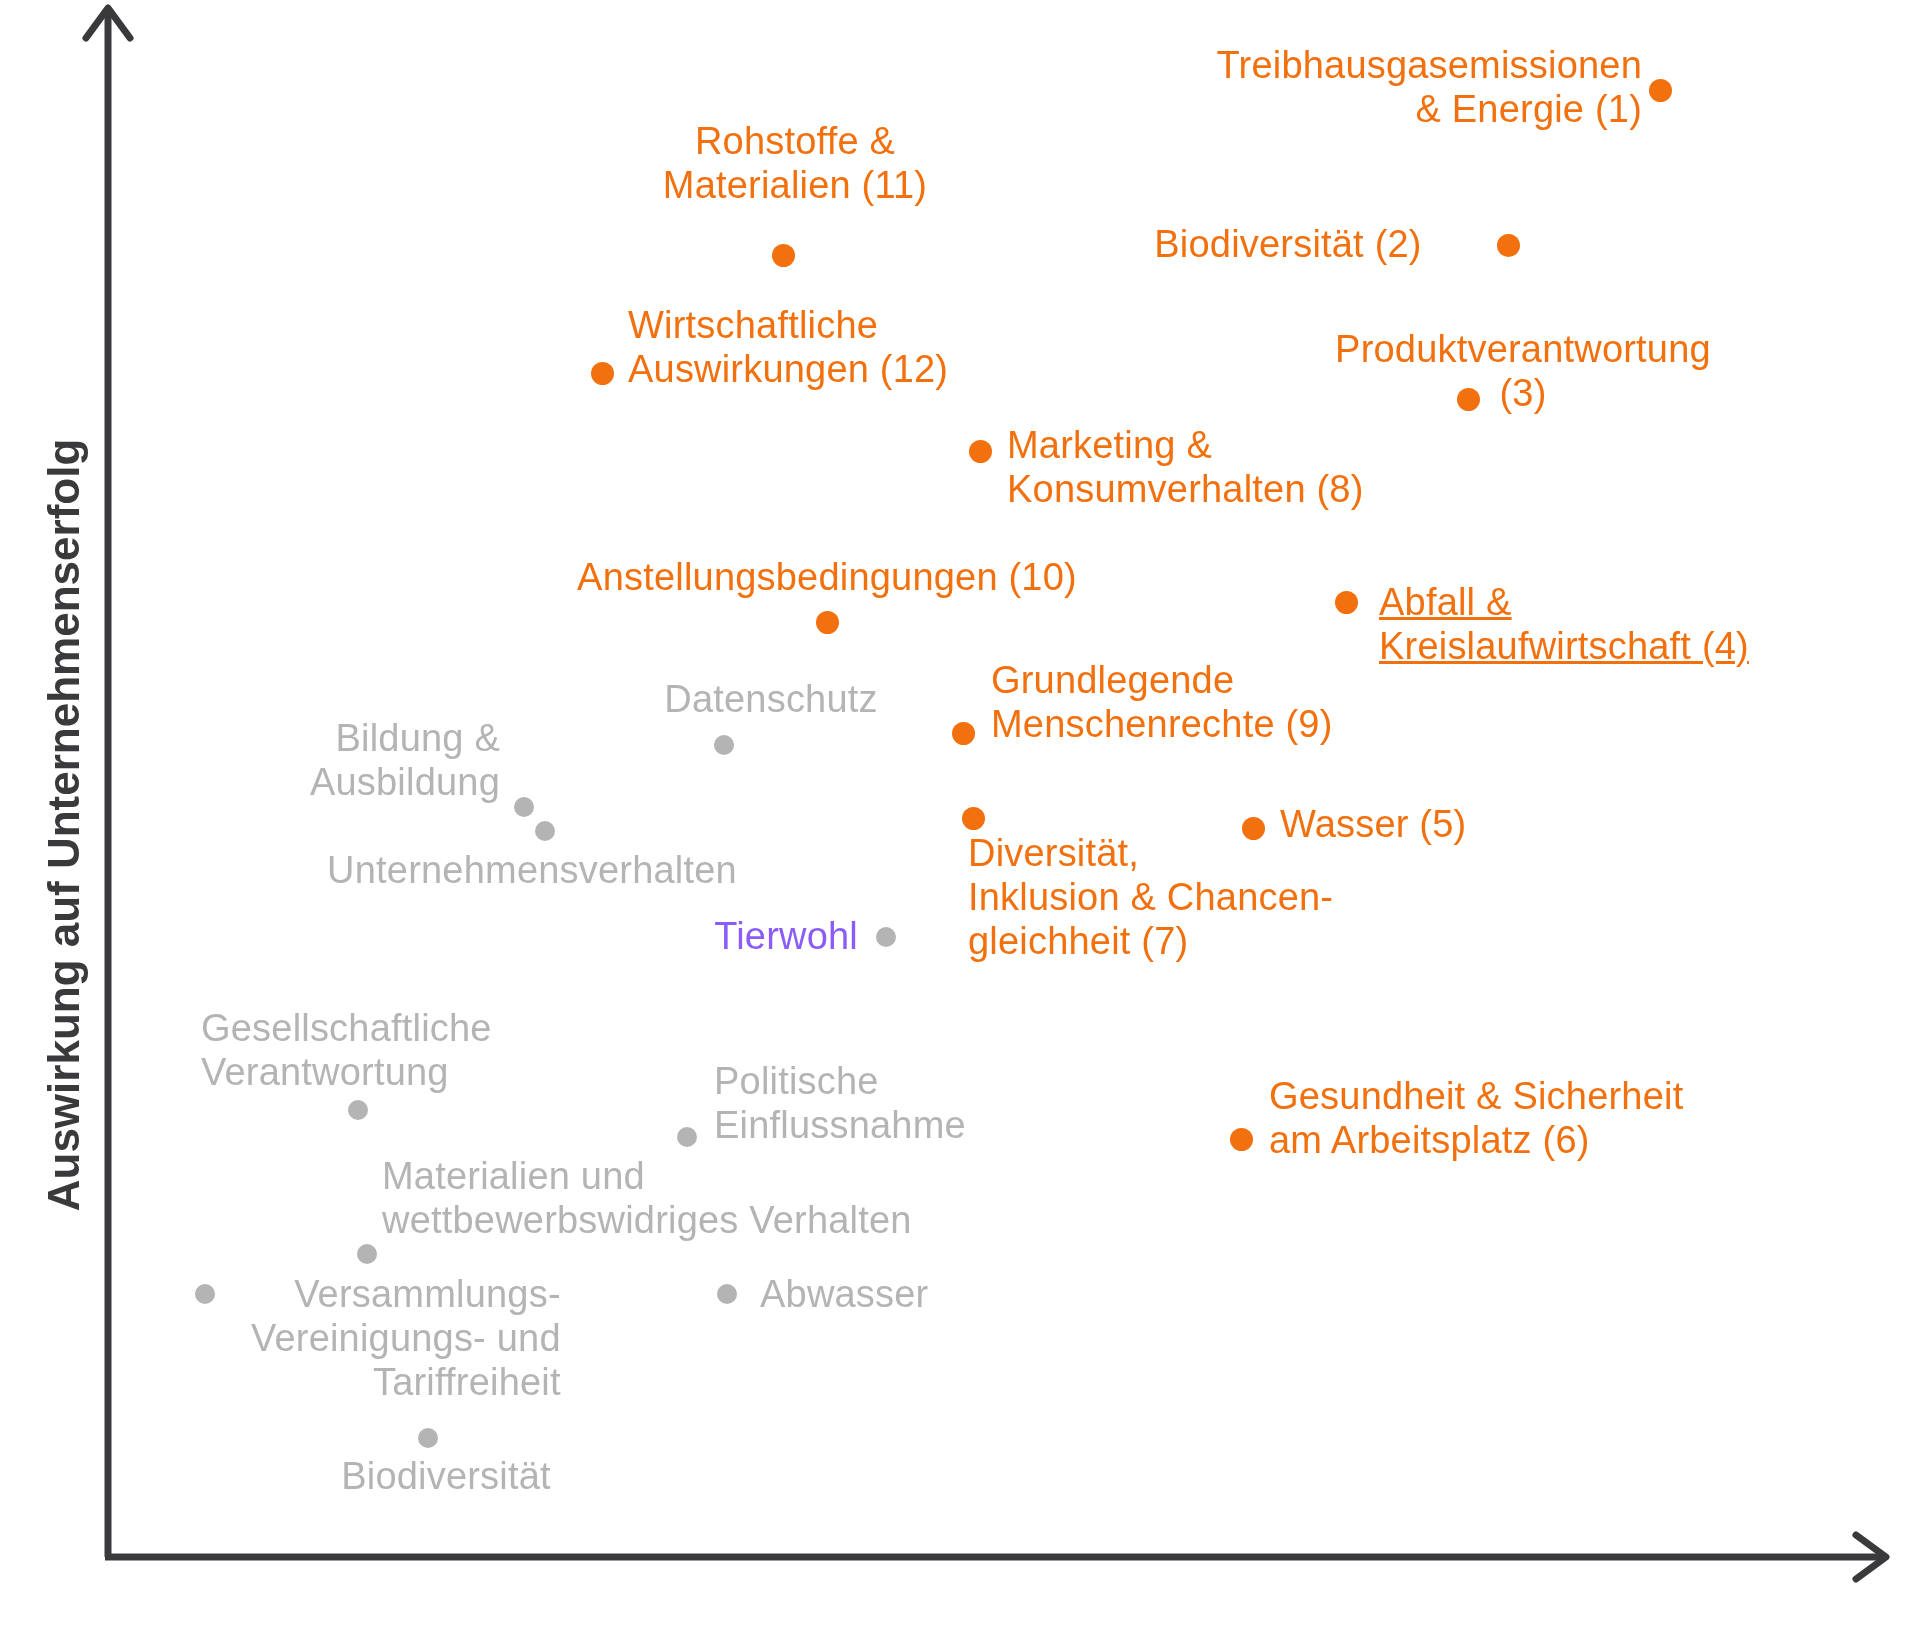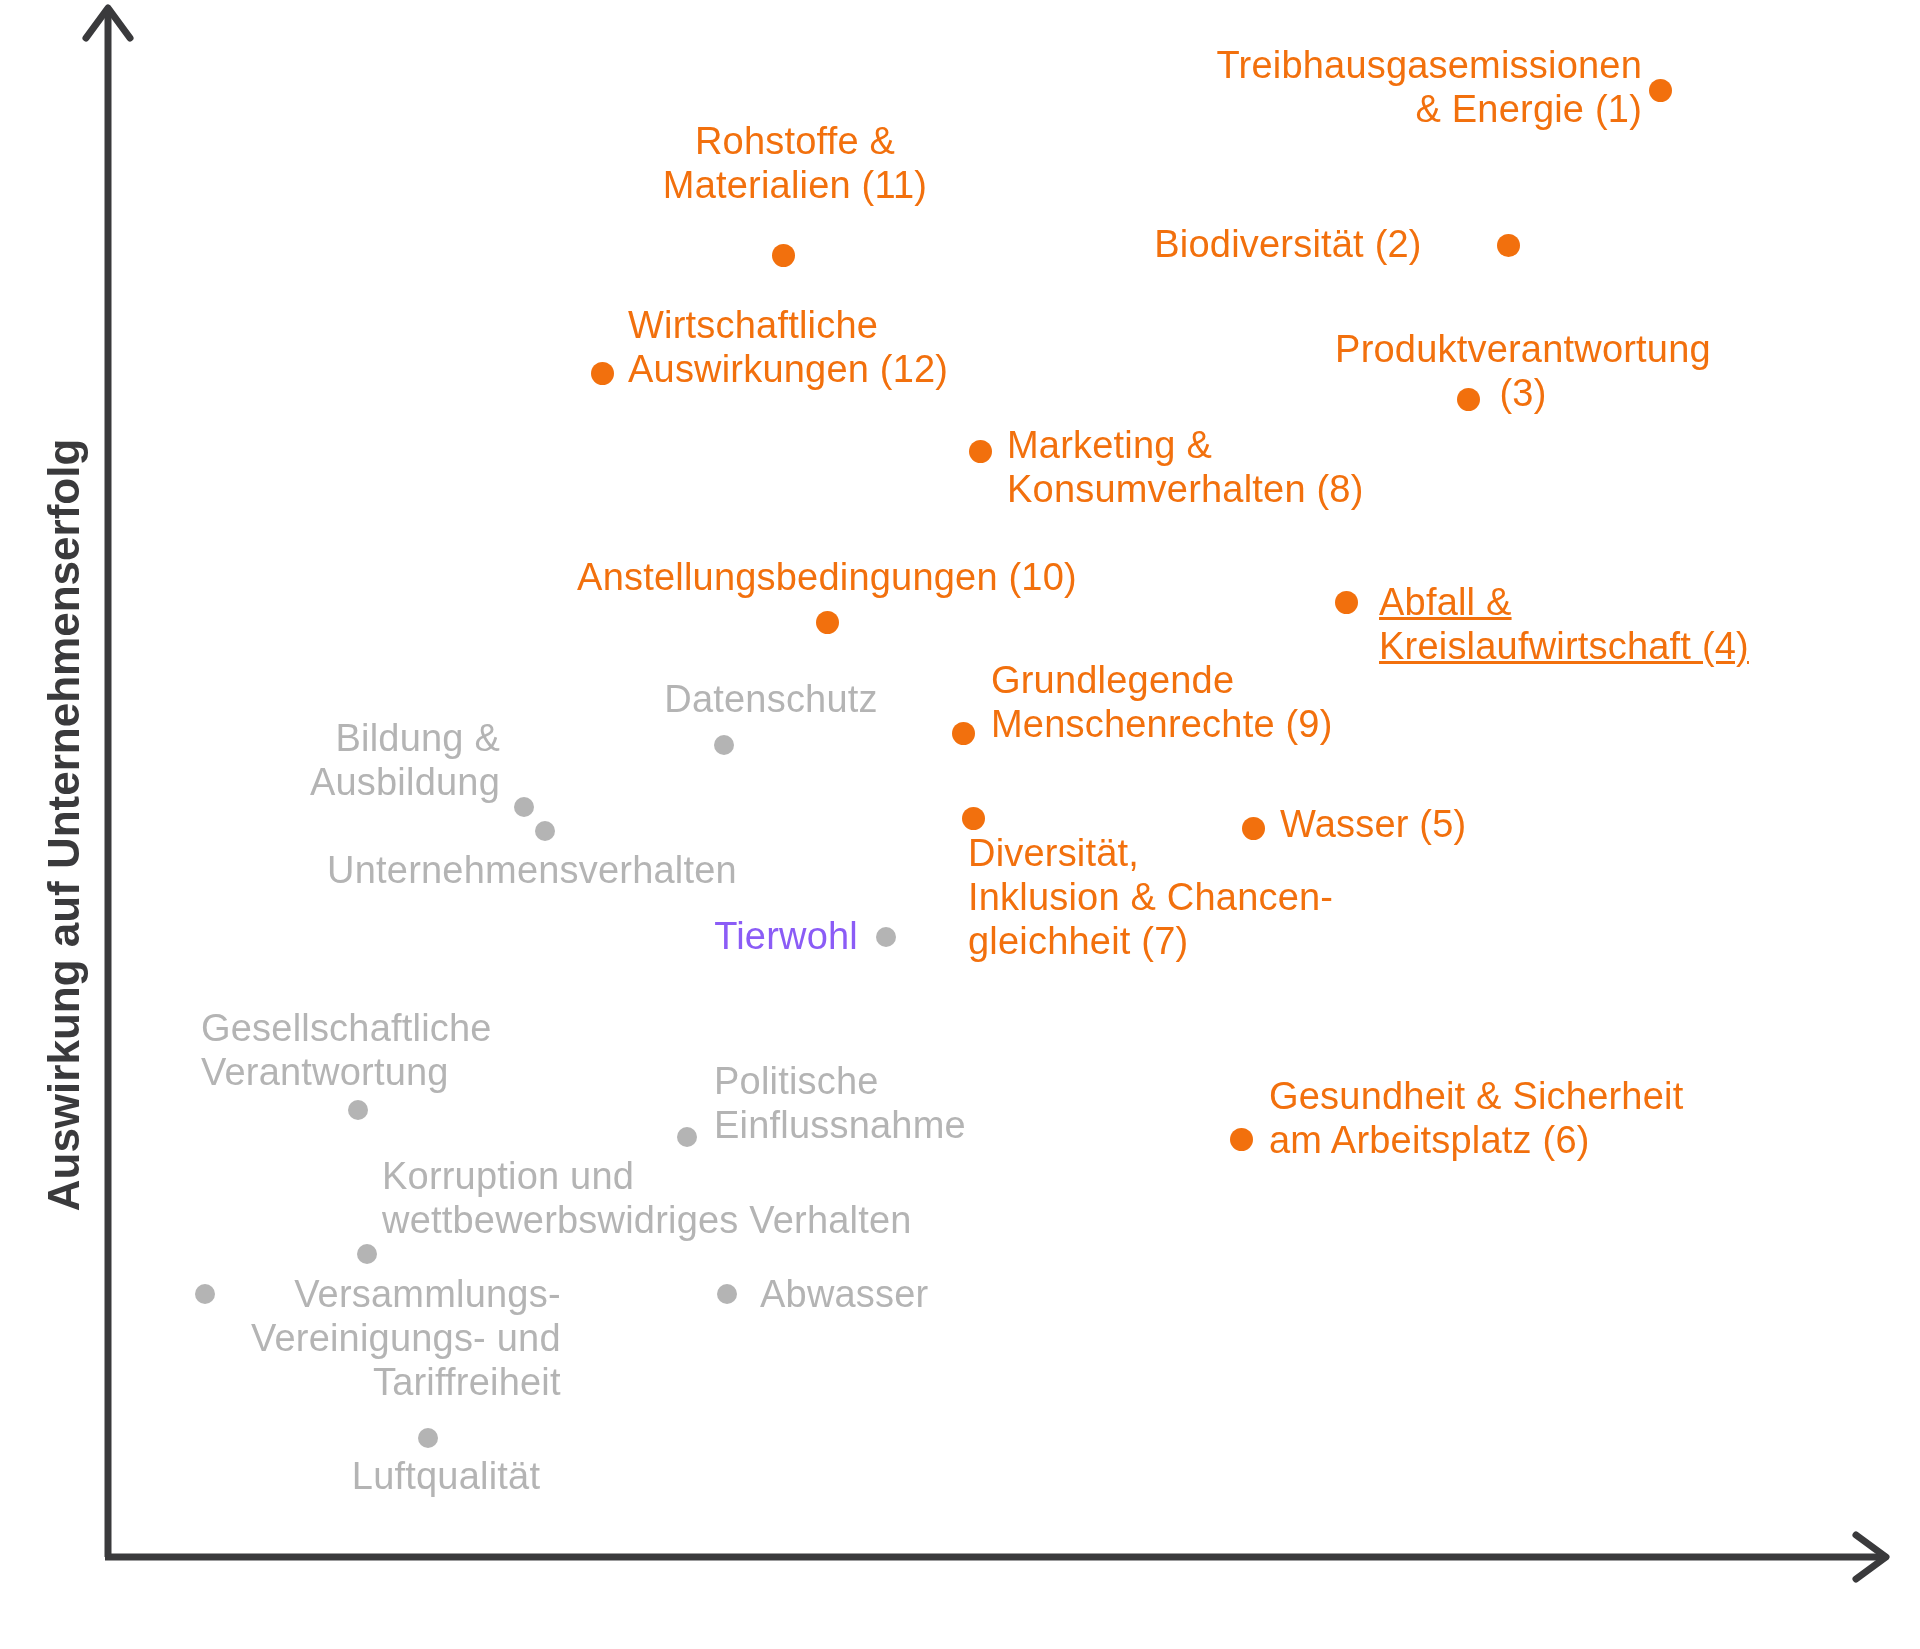--- a/index.html
+++ b/index.html
@@ -93,25 +93,25 @@
       <div class="lbl gray" style="top: 848px; color: rgb(180, 180, 180); left: 532px; transform: translateX(-50%); text-align: center;">Unternehmensverhalten</div>
       <div class="dot gray" style="width: 20px; height: 20px; left: 876px; top: 927px; background: rgb(180, 180, 180);"></div>
       <div class="lbl gray" style="top: 914px; color: #8b5cf6; right: 1062px; text-align: right; margin-left: 27px;">Tierwohl</div>
       <div class="dot gray" style="width: 20px; height: 20px; left: 348px; top: 1100px; background: rgb(180, 180, 180);"></div>
       <div class="lbl gray" style="top: 1006px; color: rgb(180, 180, 180); left: 201px; text-align: left;">Gesellschaftliche
 Verantwortung</div>
       <div class="dot gray" style="width: 20px; height: 20px; left: 677px; top: 1127px; background: rgb(180, 180, 180);"></div>
       <div class="lbl gray" style="top: 1059px; color: rgb(180, 180, 180); left: 714px; text-align: left;">Politische
 Einflussnahme</div>
       <div class="dot gray" style="width: 20px; height: 20px; left: 357px; top: 1244px; background: rgb(180, 180, 180);"></div>
-      <div class="lbl gray" style="top: 1154px; color: rgb(180, 180, 180); left: 382px; text-align: left;">Korruption und
+      <div class="lbl gray" style="top: 1154px; color: rgb(180, 180, 180); left: 382px; text-align: left;">Materialien und
 wettbewerbswidriges Verhalten</div>
       <div class="dot gray" style="width: 20px; height: 20px; left: 195px; top: 1284px; background: rgb(180, 180, 180);"></div>
       <div class="lbl gray" style="top: 1272px; color: rgb(180, 180, 180); left: 232px; text-align: right; margin-left: 19px;">Versammlungs-
 Vereinigungs- und
 Tariffreiheit</div>
       <div class="dot gray" style="width: 20px; height: 20px; left: 717px; top: 1284px; background: rgb(180, 180, 180);"></div>
       <div class="lbl gray" style="top: 1272px; color: rgb(180, 180, 180); left: 760px; text-align: left;">Abwasser</div>
       <div class="dot gray" style="width: 20px; height: 20px; left: 418px; top: 1428px; background: rgb(180, 180, 180);"></div>
-      <div class="lbl gray" style="top: 1454px; color: rgb(180, 180, 180); left: 446px; transform: translateX(-50%); text-align: center;">Luftqualität</div>
+      <div class="lbl gray" style="top: 1454px; color: rgb(180, 180, 180); left: 446px; transform: translateX(-50%); text-align: center;">Biodiversität</div>
     </div>
 
 </div>
 
 </body></html>

